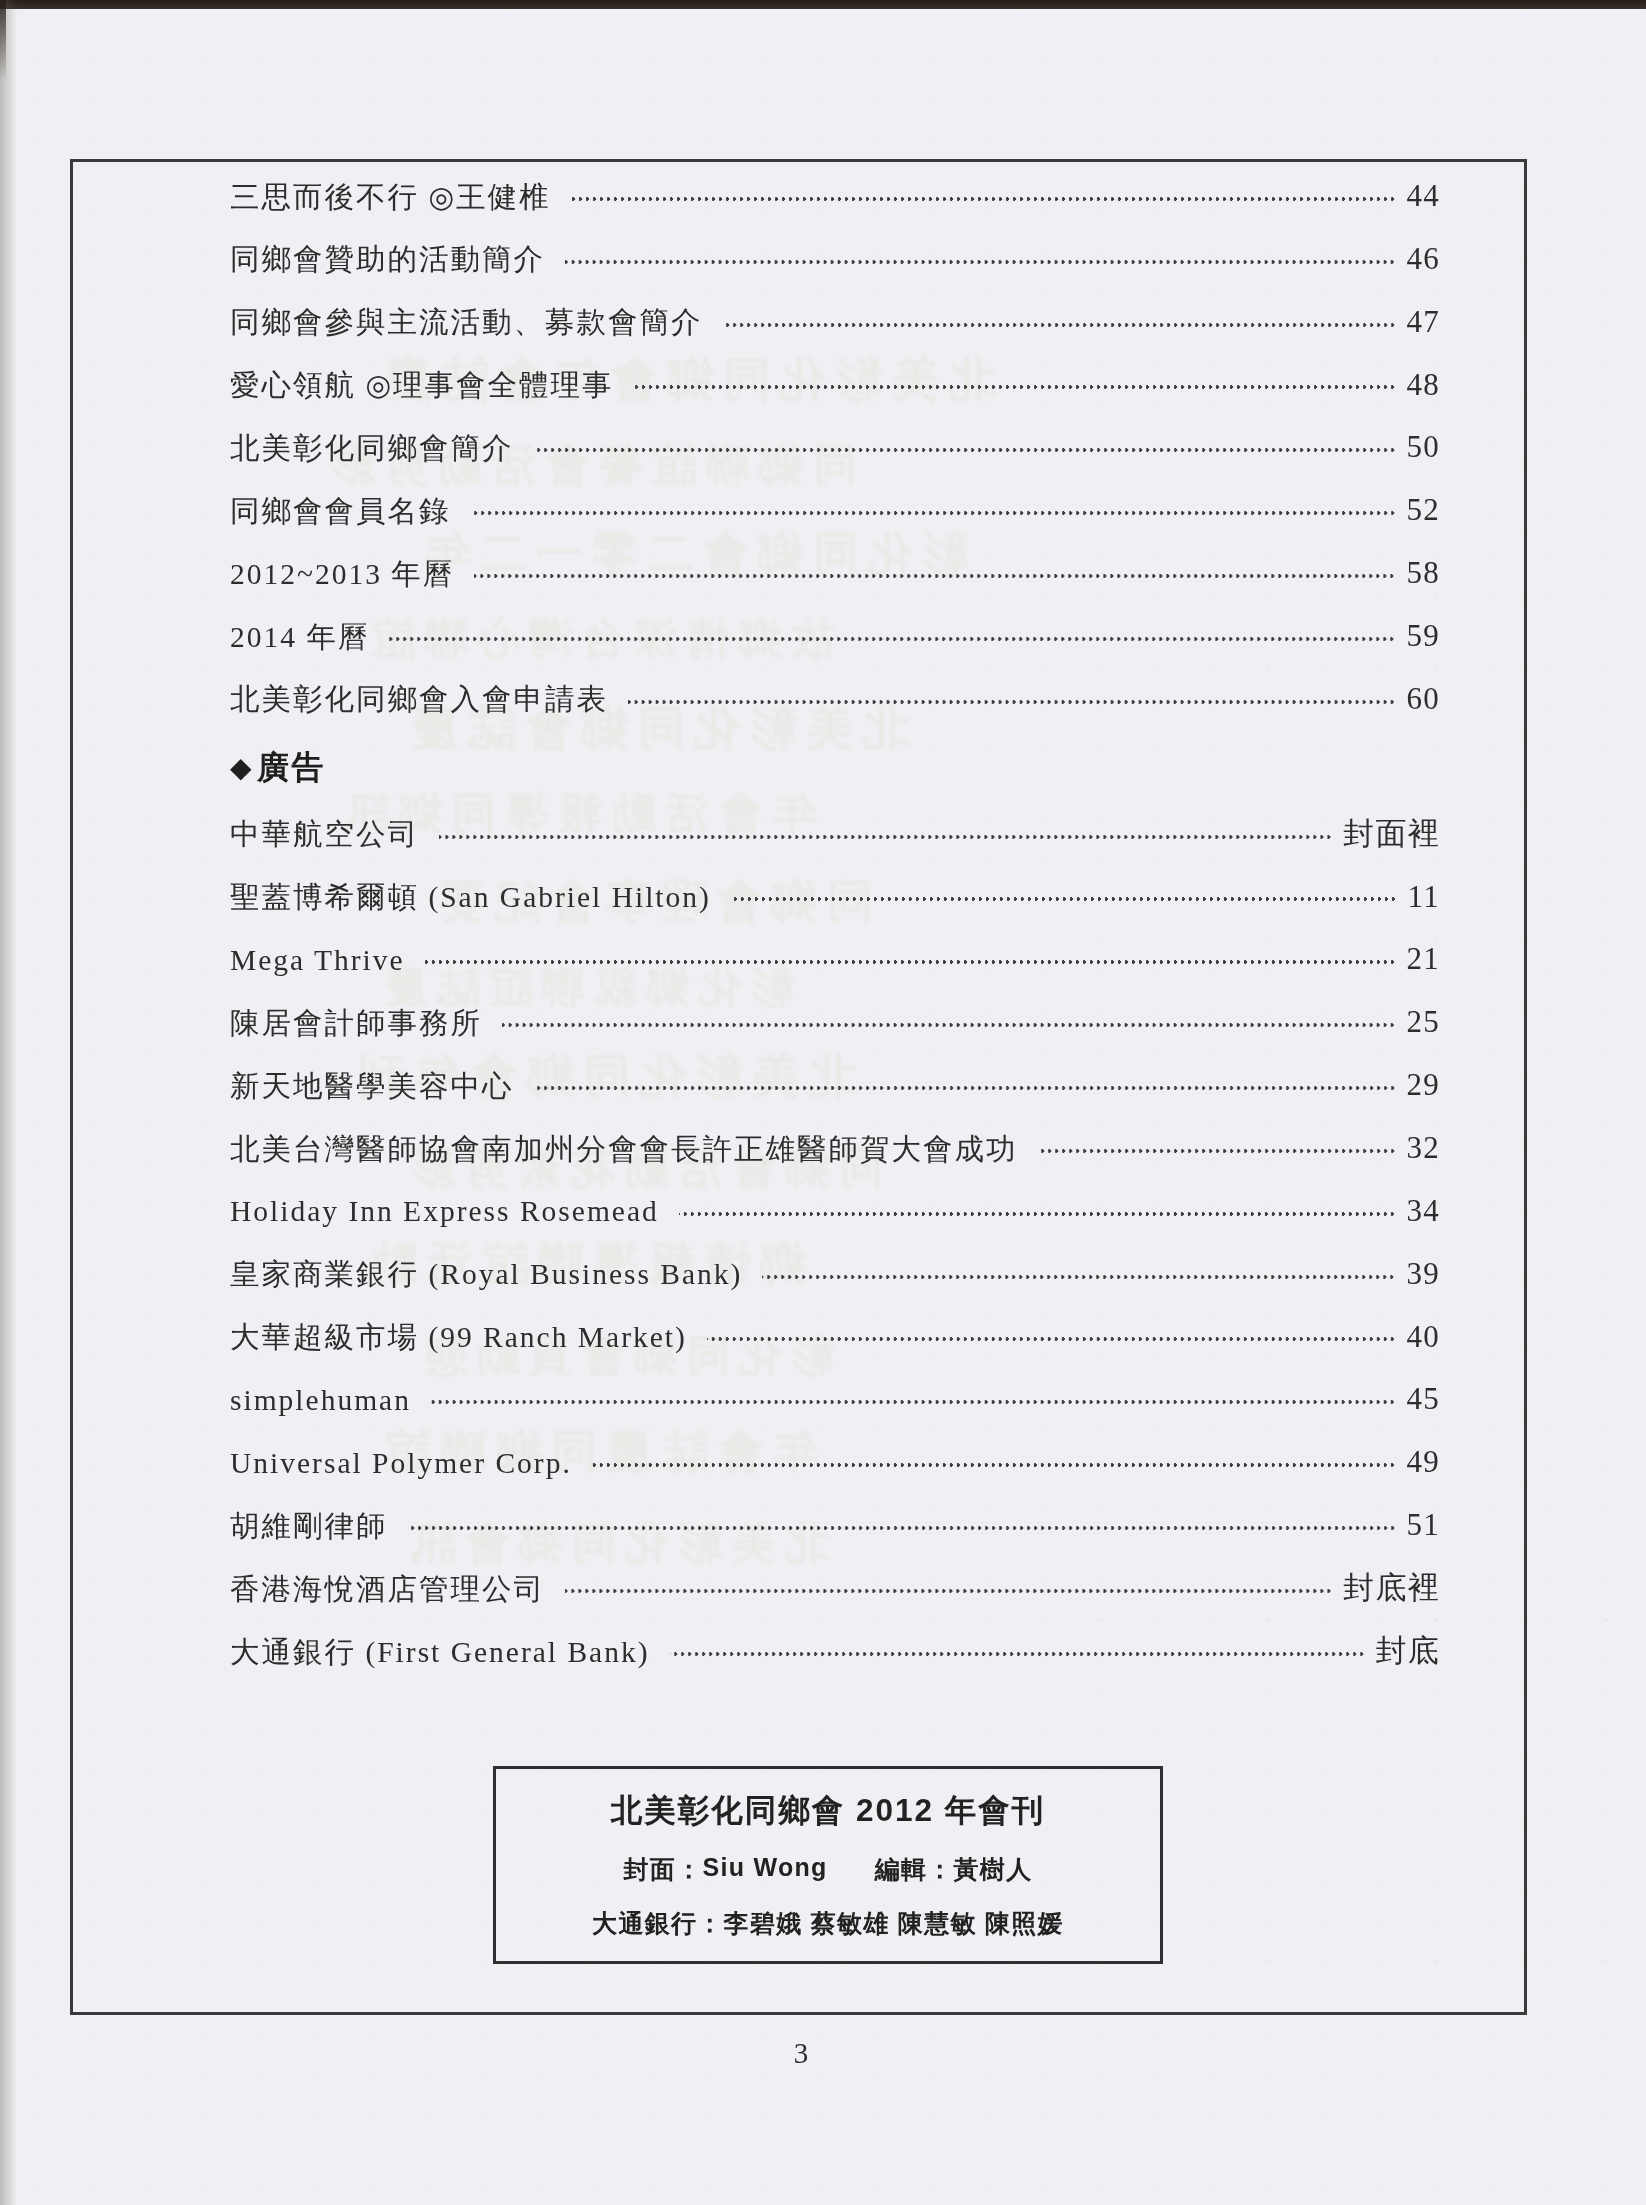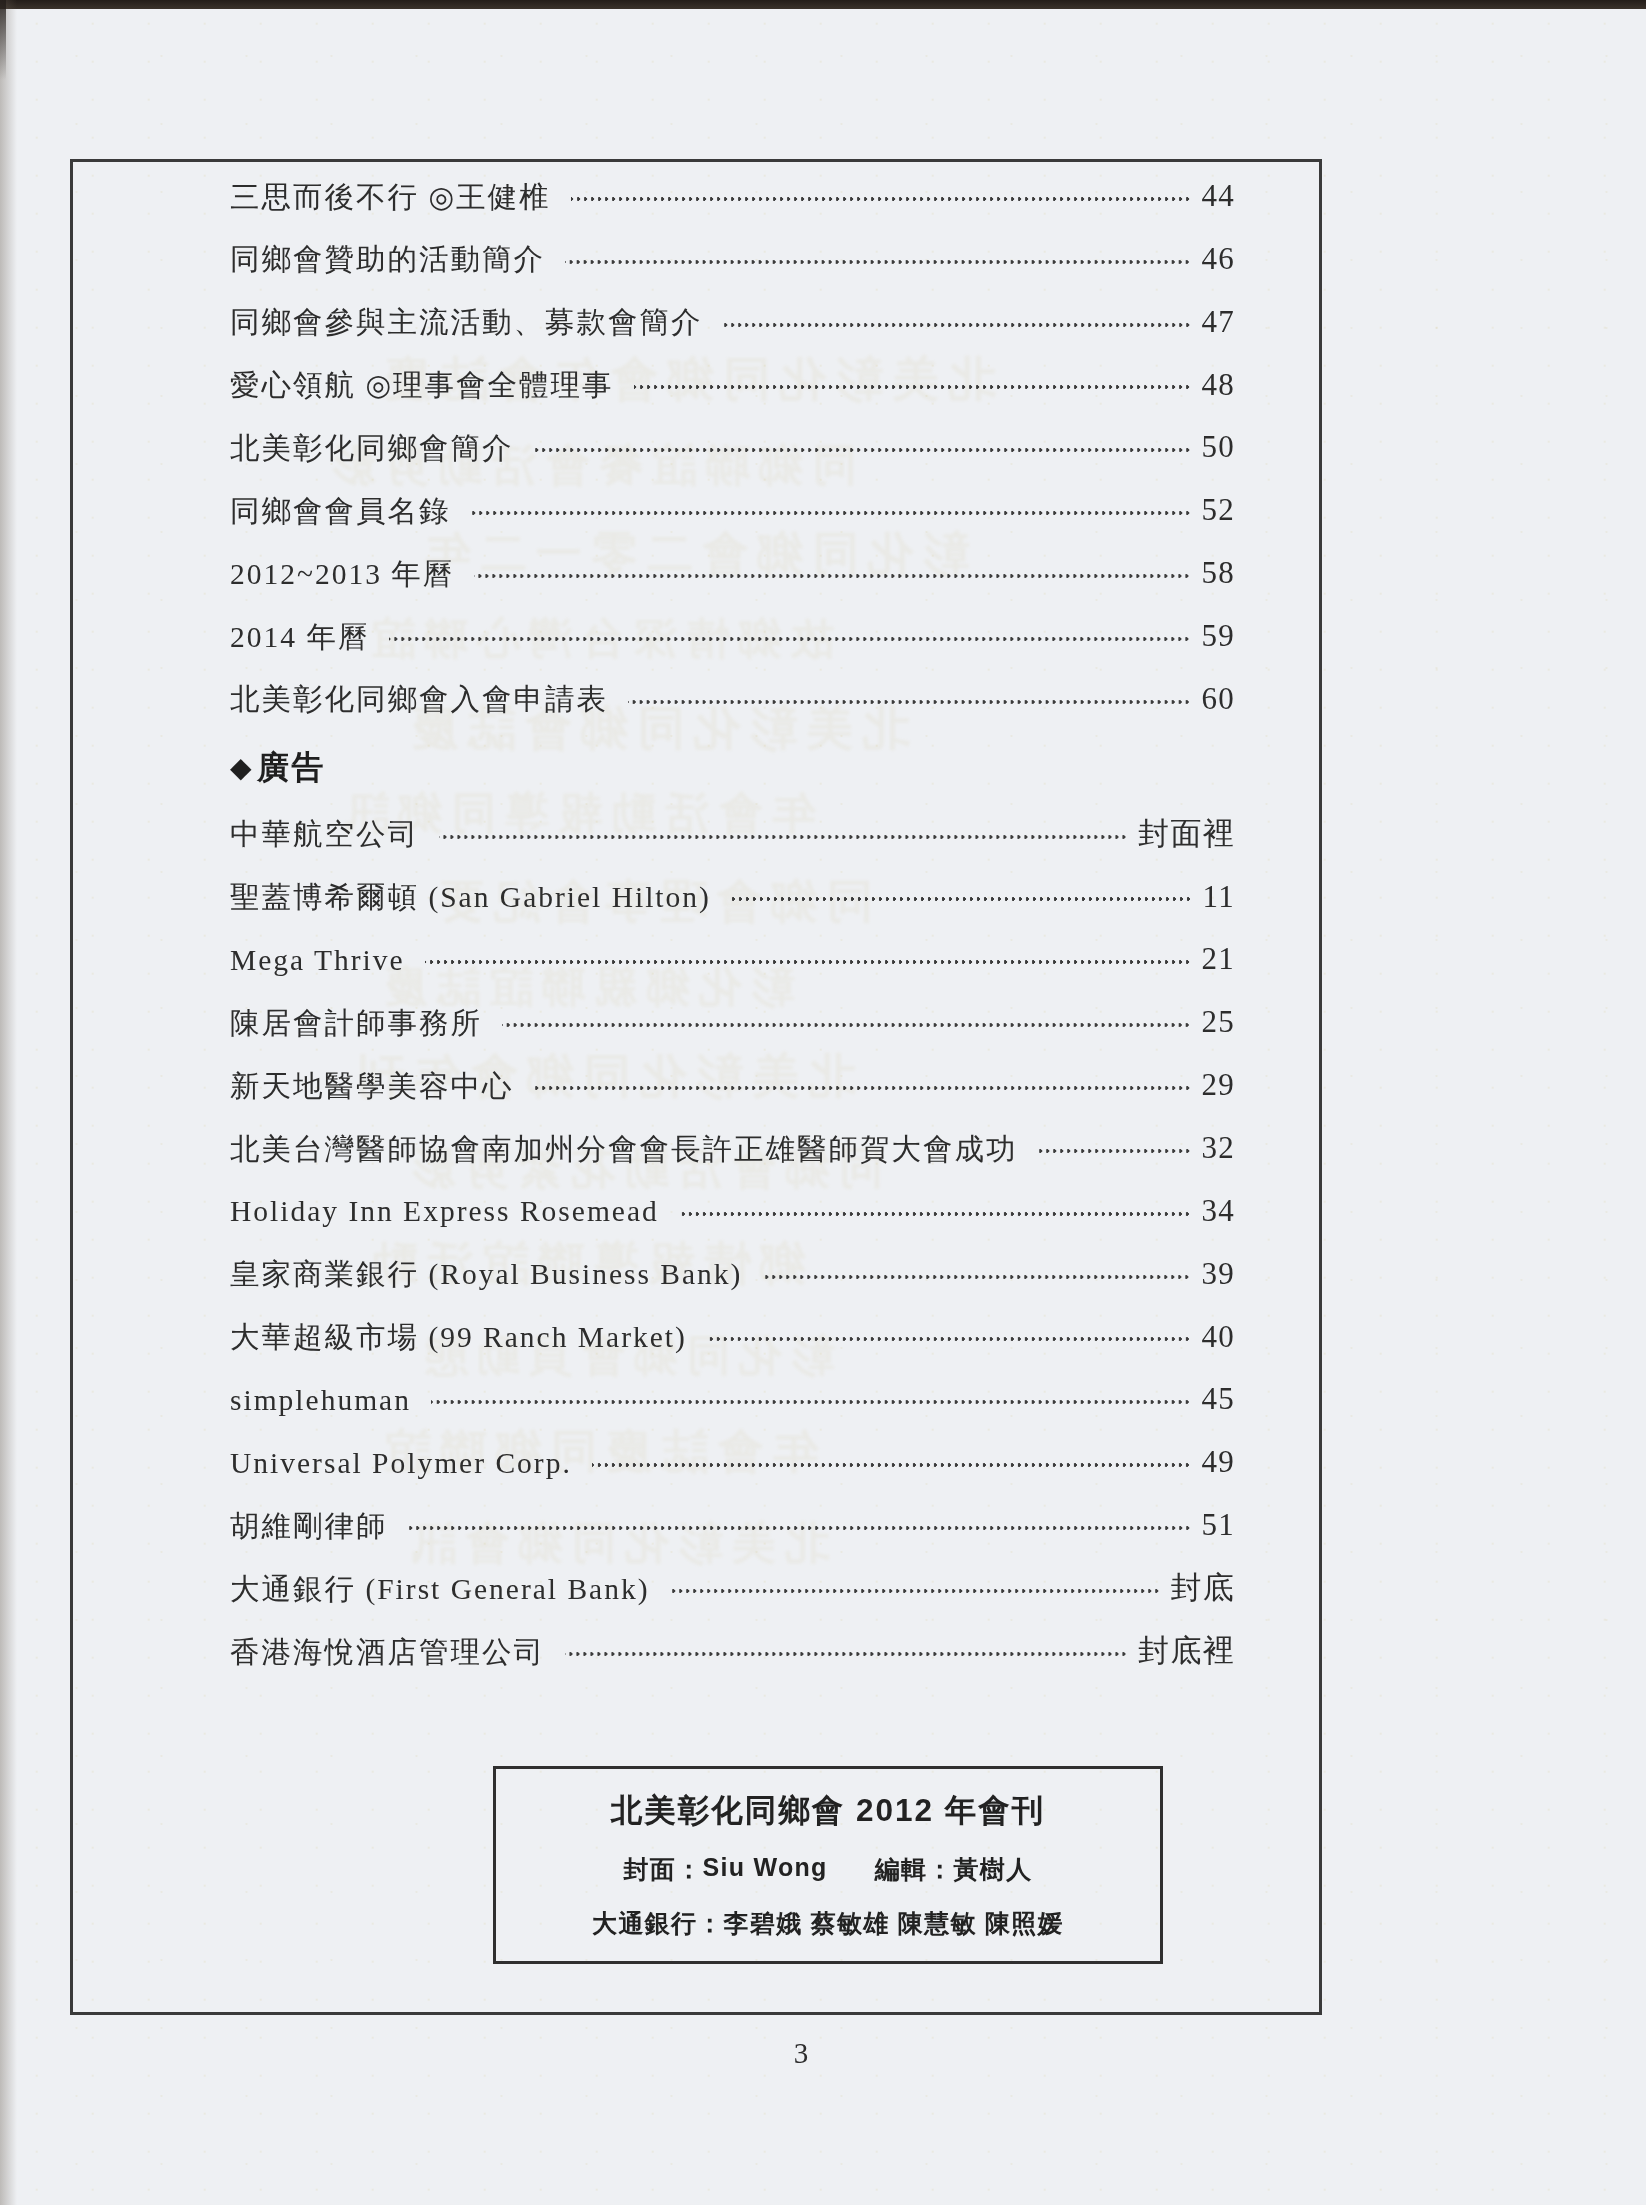--- a/index.html
+++ b/index.html
@@ -43,21 +43,21 @@
     color:#b7a050;
     opacity:0.075;
     letter-spacing:9.4px;
     transform:scaleX(-1);
     filter:blur(1.7px);
     white-space:nowrap;
   }
   
   .toc-frame{
     position:absolute;left:70px;top:159px;
-    width:1252px;height:1856px;
+    width:1457px;height:1856px;
     border:3.4px solid #3a3a3a;
     box-sizing:border-box;
   }
   .toc-content{
     position:absolute;left:0;top:0;right:0;
     padding:18px 84px 0 157px;
   }
   .toc-row{
     display:flex;align-items:flex-end;
     font-size:29.5px;line-height:1.06;
@@ -289,29 +289,29 @@
           <span class="toc-page">49</span>
         </div>
 
         <div class="toc-row">
           <span class="toc-label">胡維剛律師</span>
           <span class="leader"></span>
           <span class="toc-page">51</span>
         </div>
 
         <div class="toc-row">
+          <span class="toc-label">香港海悅酒店管理公司</span>
+          <span class="leader"></span>
+          <span class="toc-page">封底裡</span>
+        </div>
+
+        <div class="toc-row">
           <span class="toc-label">大通銀行 (First General Bank)</span>
           <span class="leader"></span>
           <span class="toc-page">封底</span>
-        </div>
-
-        <div class="toc-row">
-          <span class="toc-label">香港海悅酒店管理公司</span>
-          <span class="leader"></span>
-          <span class="toc-page">封底裡</span>
         </div>
       </div>
 
   </div>
 
   <div class="colophon-box">
     <div class="colophon-title">北美彰化同鄉會 2012 年會刊</div>
     <div class="colophon-line">
       <span>封面：</span>
       <span>Siu Wong</span>

